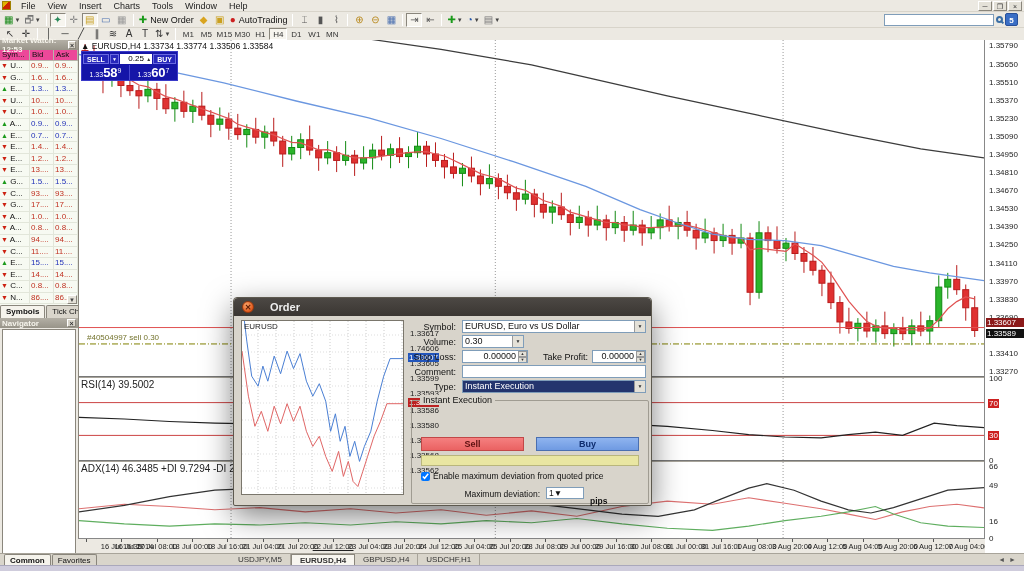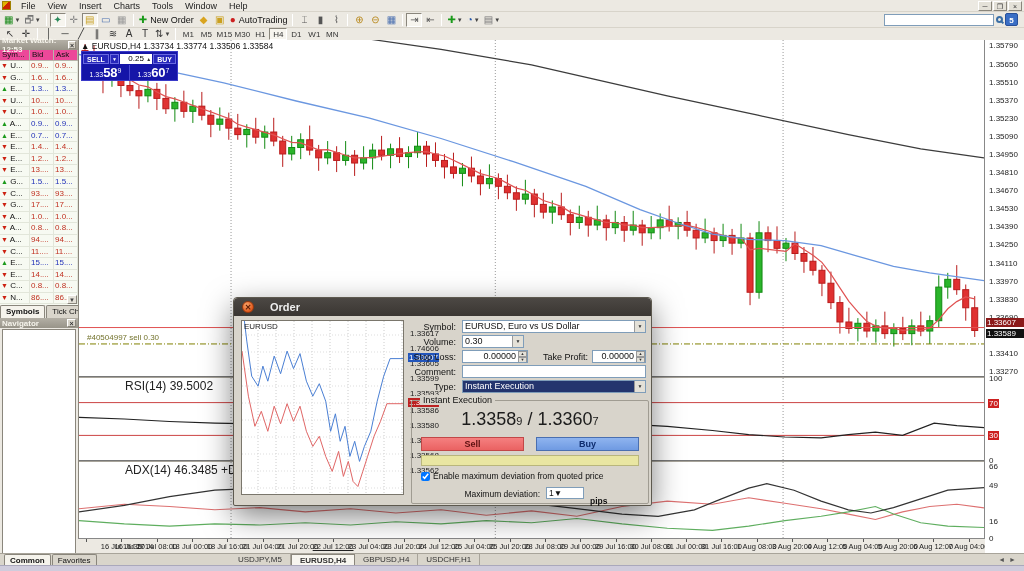--- a/index.html
+++ b/index.html
@@ -58,21 +58,21 @@
   #main-pane { top:0; height:336px; width:905px; }
   #rsi-pane { top:338px; height:82px; width:905px; }
   #adx-pane { top:422px; height:76px; width:905px; }
   .pane-div { position:absolute; left:0; width:905px; height:2px; background:#a8a49a; border-top:1px solid #777; }
   #axis-col { position:absolute; left:905px; top:0; width:41px; height:498px; background:#fff; border-left:1px solid #888; font-size:8px; }
   .axis-lbl { position:absolute; left:4px; color:#222; white-space:nowrap; }
   .axis-lbl.lvl { background:#cc2020; color:#fff; padding:0 1px; left:3px; }
   .tag { position:absolute; left:1px; width:38px; color:#fff; font-size:8px; padding:0 1px; }
   .ohlc { position:absolute; left:2px; top:1px; font-size:8.5px; color:#111; white-space:nowrap; }
   .poslbl { position:absolute; font-size:8px; color:#73732d; white-space:nowrap; }
-  .ind-lbl { position:absolute; left:2px; top:1px; font-size:12px; color:#222; white-space:nowrap;margin-left:44px; }
+  .ind-lbl { position:absolute; left:2px; top:1px; font-size:10px; color:#222; white-space:nowrap; }
 
   
   #one-click { position:absolute; left:2px; top:11px; width:97px; height:30px; background:#1515a8; border:1px solid #3a3ac8; color:#fff; }
   .oc-r1 { display:flex; height:13px; align-items:center; gap:1px; padding:1px; }
   .oc-btn { background:#2727bb; border:1px solid #6a6ae0; font-size:7px; font-weight:bold; color:#fff; height:10px; line-height:9px; padding:0 3px; }
   .oc-dd { background:#2727bb; border:1px solid #6a6ae0; width:9px; height:10px; font-size:5px; text-align:center; line-height:9px; }
   .oc-vol { background:#fff; color:#000; font-size:8px; height:10px; line-height:10px; flex:1; text-align:center; position:relative; }
   .oc-vol span.st { position:absolute; right:1px; top:0; font-size:5px; color:#333; }
   .oc-r2 { display:flex; height:15px; }
   .oc-price { flex:1; text-align:center; white-space:nowrap; }
@@ -834,23 +834,20 @@
           </span></div>
 
       <span class="flabel" style="left:120px;top:51px;width:102px">Comment:</span>
       <div class="field" style="left:228px;top:49px;width:184px"><span></span></div>
 
       <span class="flabel" style="left:120px;top:66px;width:102px">Type:</span>
       <div class="field navy" style="left:228px;top:64px;width:184px"><span>Instant Execution</span><span class="dbtn">▼</span></div>
 
       <div class="groupbox">
         <span class="gtitle">Instant Execution</span>
-        <div class="bigprice">
-          <span>1.3358</span><span class="sup">9</span><span> / </span><span>1.3360</span><span class="sup">7</span>
-        </div>
         <div class="sellbtn">Sell</div>
         <div class="buybtn">Buy</div>
         <div class="yellowbar"></div>
         <div class="chkrow">
           <input type="checkbox" id="dev-chk" checked="" style="">
           <label for="dev-chk">Enable maximum deviation from quoted price</label>
         </div>
         <div class="devrow">
           <span class="dl">Maximum deviation:</span>
           <span class="dv"><span>1</span><span class="dbtn">▼</span></span>

